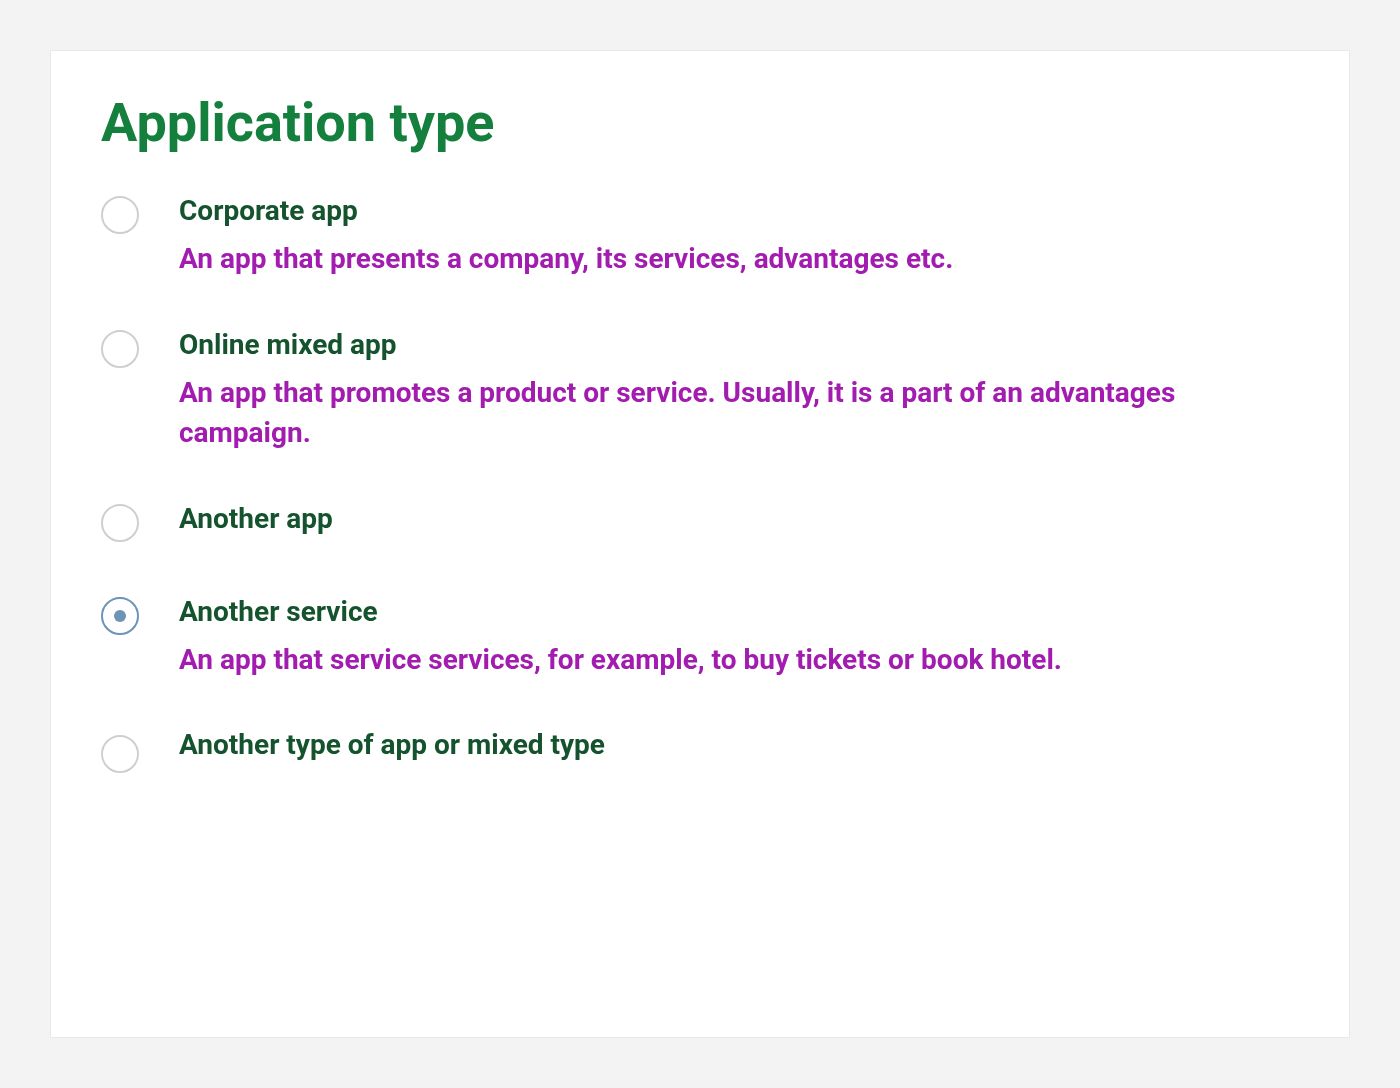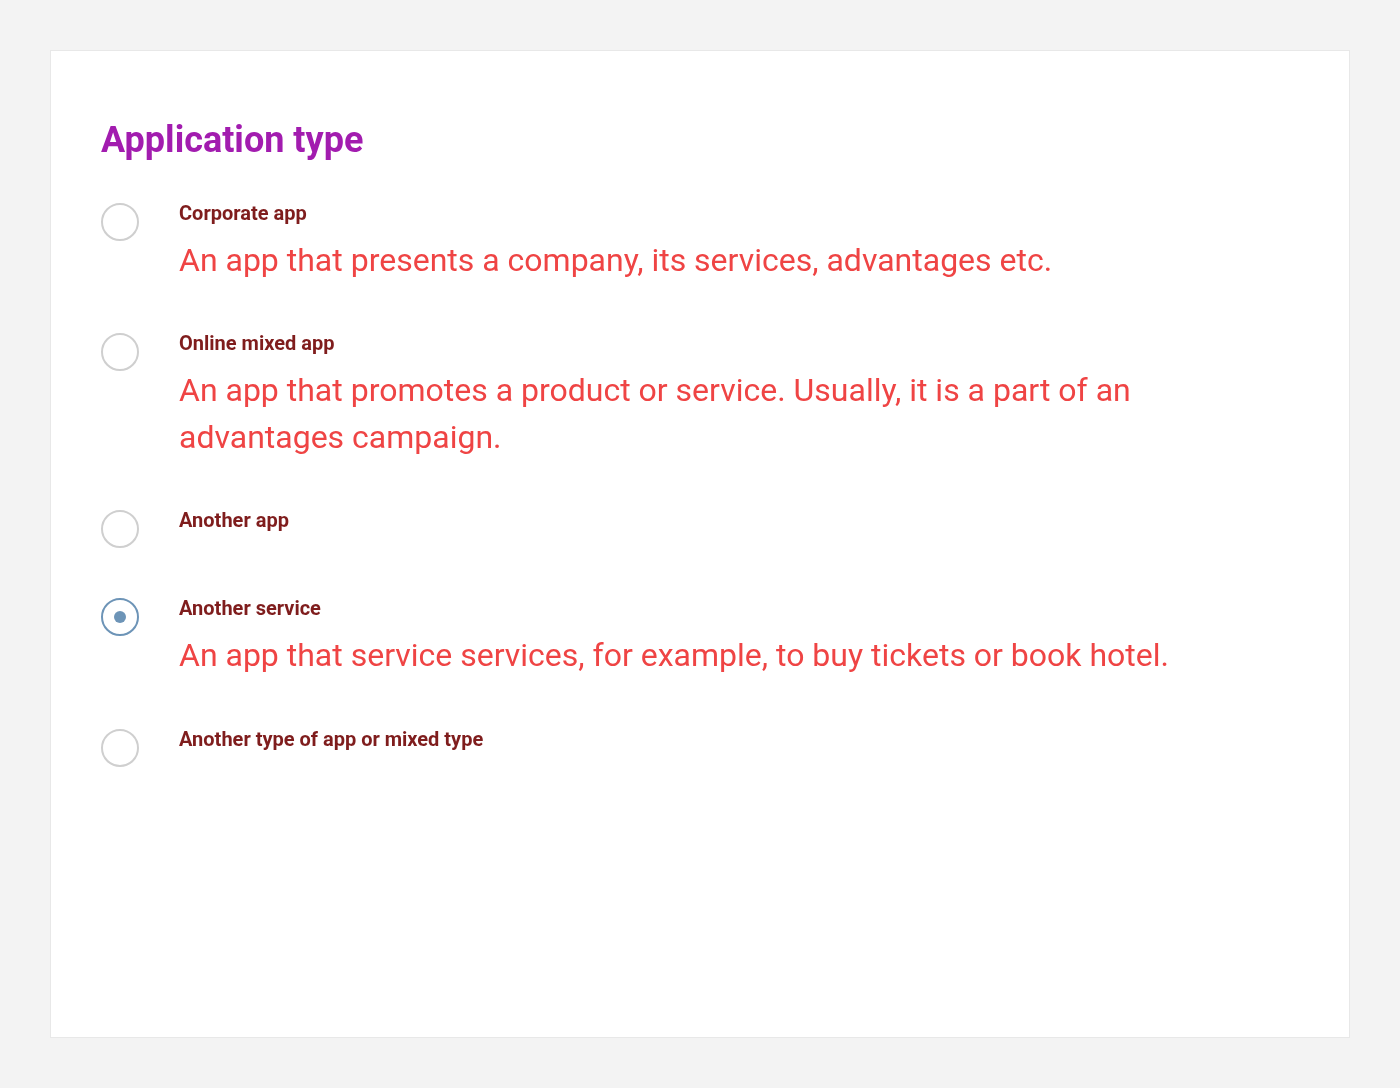--- a/index.html
+++ b/index.html
@@ -17,35 +17,35 @@
     }
     
     .card {
       background-color: #ffffff;
       border: 1px solid #e8e8e8;
       padding: 40px 50px 60px 50px;
       height: 100%;
     }
     
     .title {
-      font-size: 36px;
+      font-size: 54px;
       font-weight: 700;
-      color: #a21caf;
+      color: #15803d;
       margin-bottom: 40px;
-      margin-top: 28px;
     }
     
     .option {
       display: flex;
       align-items: flex-start;
       margin-bottom: 48px;
     }
     
     .option:last-child {
       margin-bottom: 0;
+      align-items: flex-end;
     }
     
     .radio {
       flex: 0 0 auto;
       width: 38px;
       height: 38px;
       border: 2px solid #cfcfcf;
       border-radius: 50%;
       margin-right: 40px;
       margin-top: 2px;
@@ -67,30 +67,30 @@
       height: 12px;
       border-radius: 50%;
       background-color: #6d94b7;
     }
     
     .option-content {
       flex: 1;
     }
     
     .option-title {
-      font-size: 20px;
+      font-size: 28px;
       font-weight: 700;
-      color: #7f1d1d;
+      color: #14532d;
       margin-bottom: 12px;
     }
     
     .option-description {
-      font-size: 32px;
-      font-weight: 400;
-      color: #ef4444;
+      font-size: 28px;
+      font-weight: 700;
+      color: #a21caf;
       line-height: 1.45;
     }
   </style>
 </head>
 <body>
 
 <div class="card">
   <h1 class="title">Application type</h1>
 
   <div class="option">

